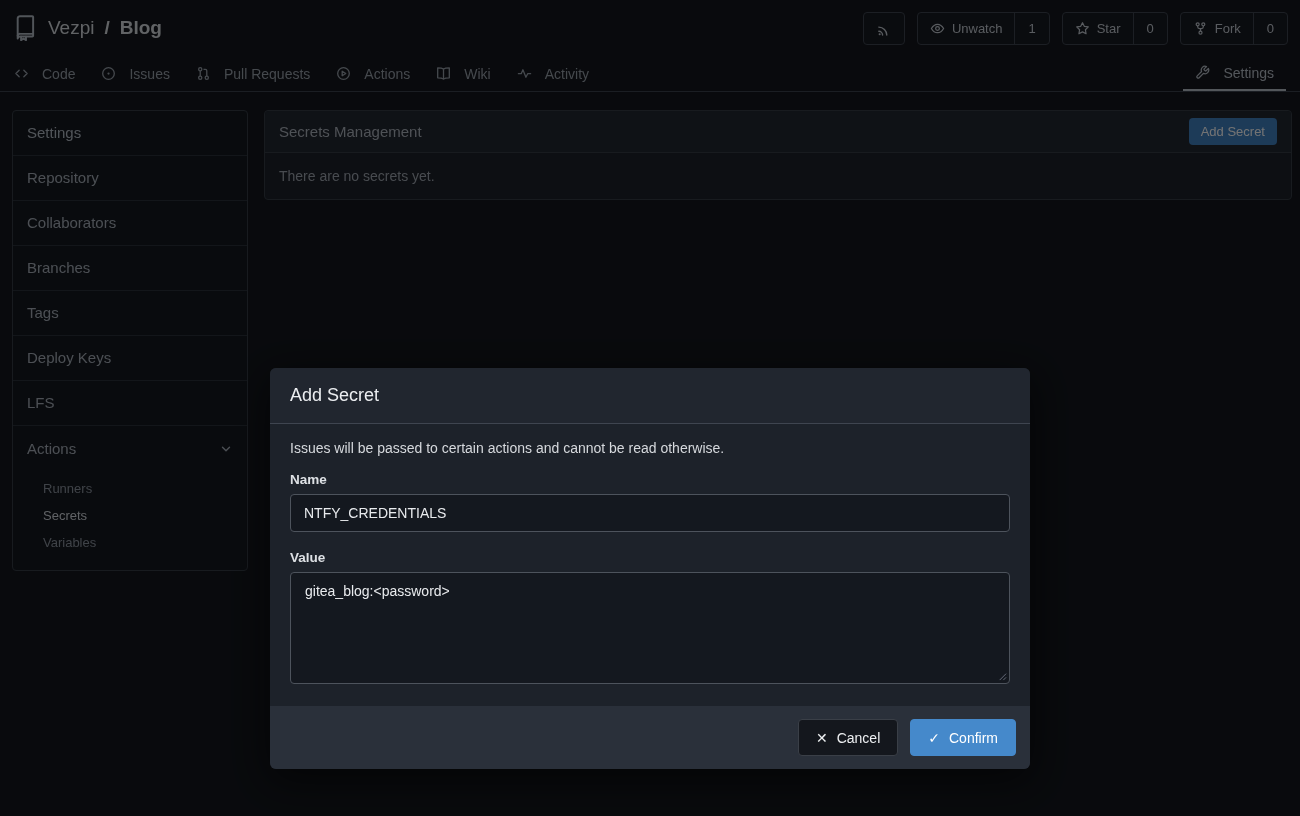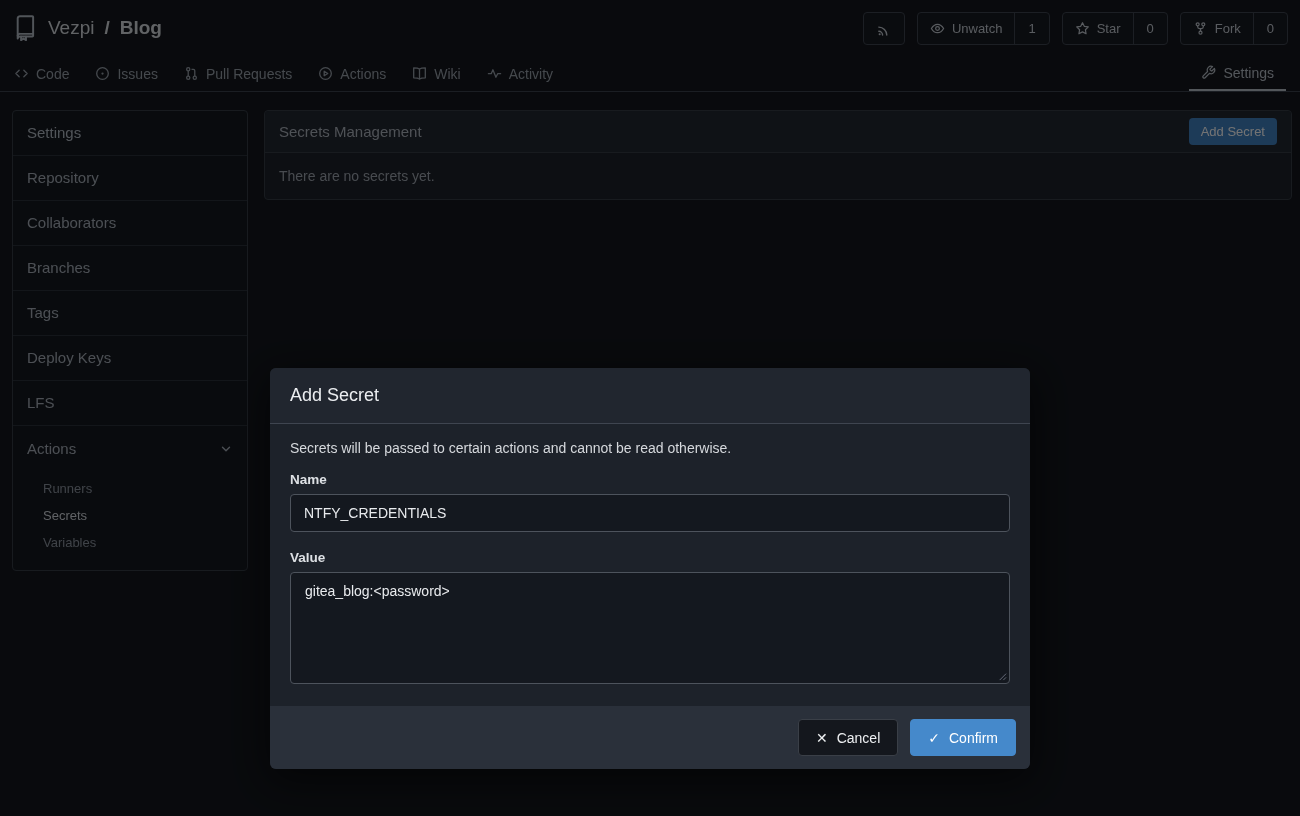--- a/index.html
+++ b/index.html
@@ -19,21 +19,21 @@
   .repo-title .sep { color:#d8dce1; font-weight:600; }
   .repo-title .name { font-weight:700; }
   .topbar-actions { margin-left:auto; display:flex; gap:12px; align-items:center; }
   .btn-group { display:flex; border:1px solid #3e4550; border-radius:4px; height:33px; color:#c6ccd4; font-size:13px; background:#171b22; }
   .btn-seg { display:flex; align-items:center; gap:7px; padding:0 12px; cursor:pointer; }
   .btn-count { display:flex; align-items:center; padding:0 13px; border-left:1px solid #3e4550; cursor:pointer; }
   .btn-square { width:40px; justify-content:center; padding:0; }
 
   
   .navbar { height:36px; display:flex; align-items:stretch; gap:26px; padding:0 14px; border-bottom:1px solid #3c434e; color:#9aa2ac; font-size:14px; }
-  .nav-tab { display:flex; align-items:center; gap:7px; cursor:pointer; }
+  .nav-tab { display:flex; align-items:center; gap:13px; cursor:pointer; }
   .nav-tab.active { margin-left:auto; color:#b9c0ca; border-bottom:2px solid #b9c0ca; padding:0 12px; }
 
   
   .content { display:flex; gap:16px; padding:18px 8px 0 12px; align-items:flex-start; }
   .sidebar { width:236px; border:1px solid #353c46; border-radius:4px; font-size:15px; background:#161a21; }
   .side-item { height:45px; line-height:44px; padding:0 14px; border-bottom:1px solid #2b313a; cursor:pointer; color:#a8b0ba; }
   .side-item:first-child { color:#b4bcc6; }
   .side-actions { display:flex; align-items:center; justify-content:space-between; }
   .side-sub { padding:4px 0 14px 0; }
   .side-sub-item { font-size:13px; padding:6px 14px 6px 30px; color:#8d95a0; cursor:pointer; }
@@ -232,21 +232,21 @@
   </main>
 </div>
 
 <div class="dimmer"></div>
 
 <div class="modal">
   <div class="modal-header">
     <span class="modal-title">Add Secret</span>
   </div>
   <div class="modal-body">
-    <div class="modal-desc">Secrets will be passed to certain actions and cannot be read otherwise.</div>
+    <div class="modal-desc">Issues will be passed to certain actions and cannot be read otherwise.</div>
     <div class="field">
       <div class="field-label">Name</div>
       <input class="text-input" type="text" value="NTFY_CREDENTIALS" style="">
     </div>
     <div>
       <div class="field-label">Value</div>
       <div class="textarea-wrap">
         <textarea class="text-area" style="">gitea_blog:&lt;password&gt;</textarea>
         <span class="resize-handle">
           <svg width="11" height="11" viewBox="0 0 12 12" fill="none" stroke="#6b7280" stroke-width="1">

